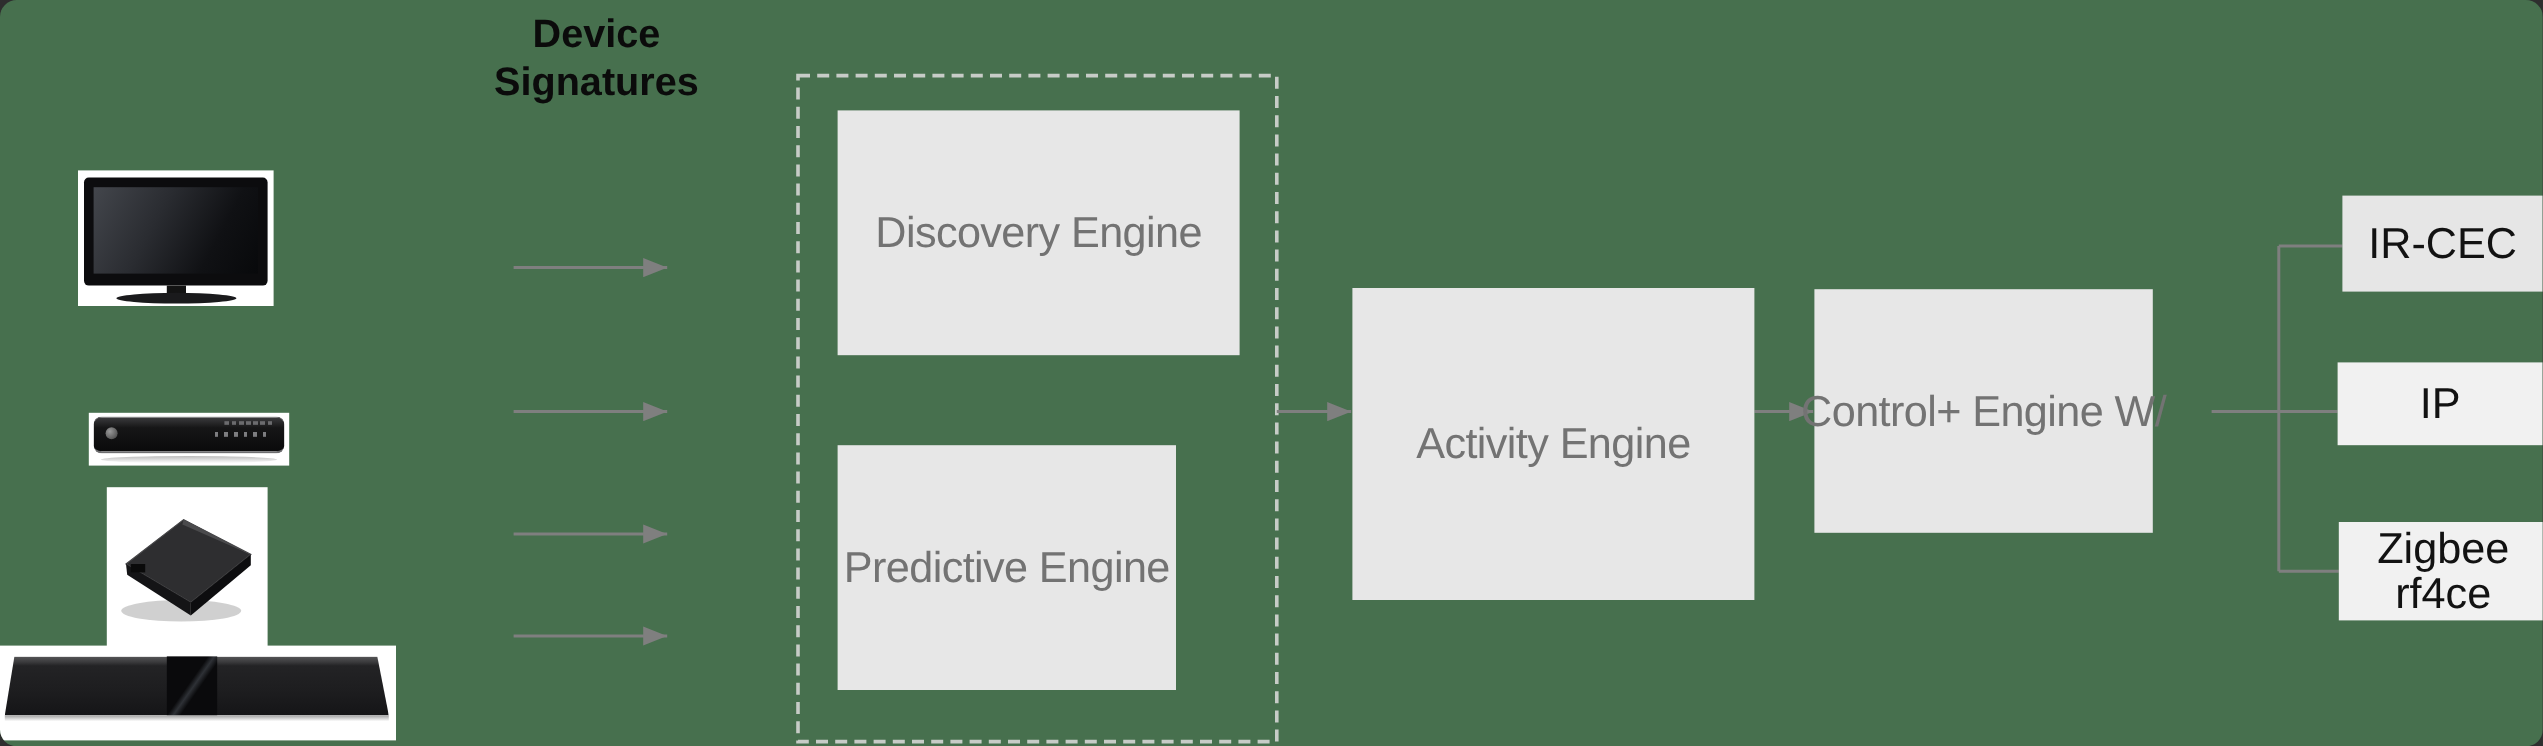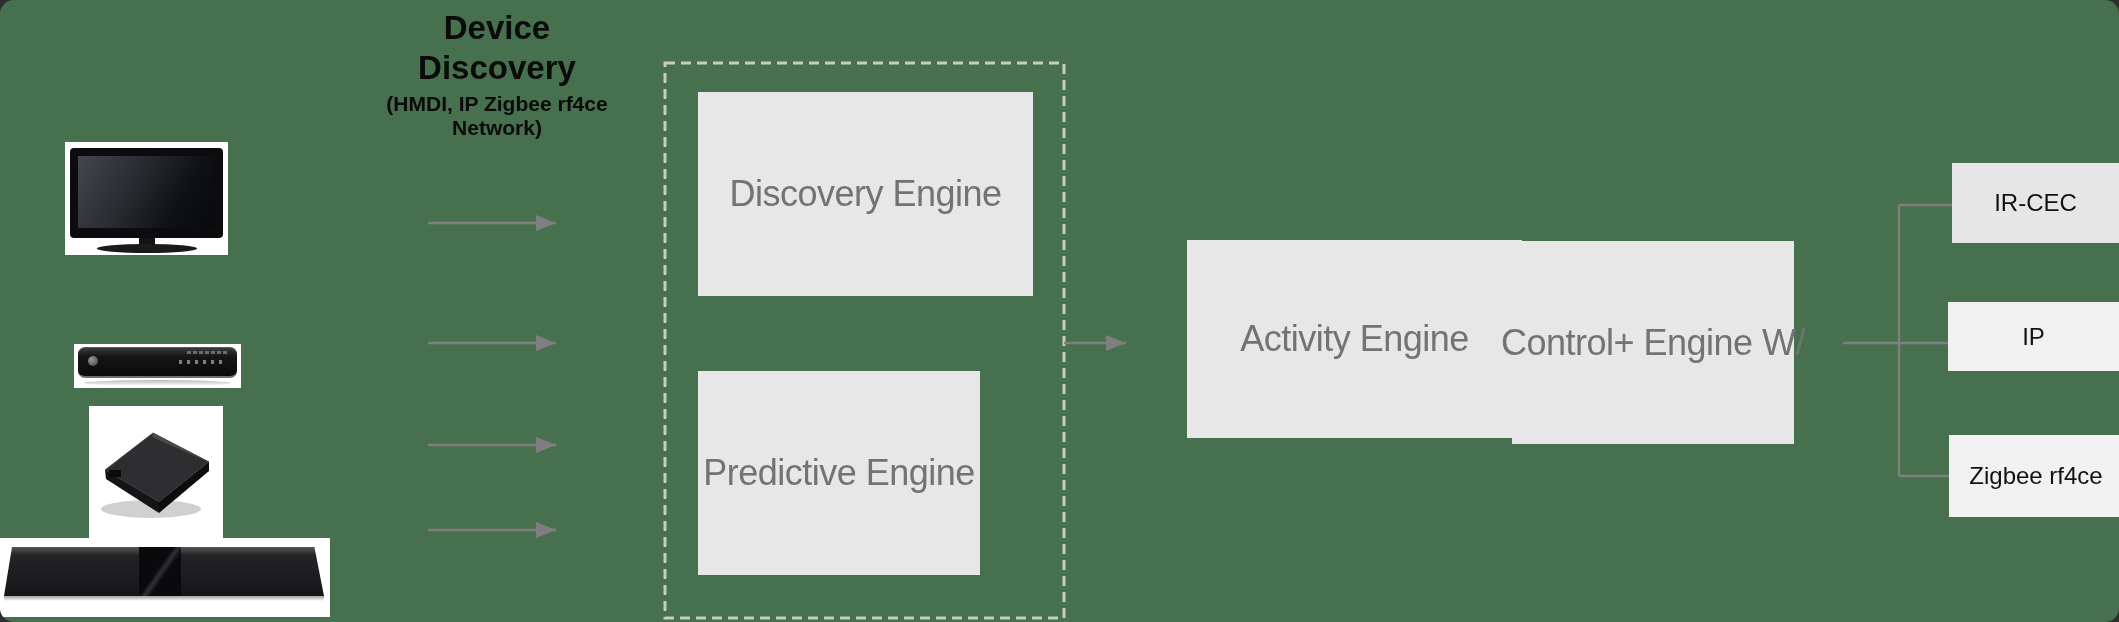--- a/index.html
+++ b/index.html
@@ -42,37 +42,33 @@
     background:linear-gradient(180deg,#565658 0%,#39393b 10%,#232325 16%,#1d1d1f 60%,#151517 100%);
     clip-path:polygon(2.5% 0,97% 0,100% 100%,0% 100%);}
   .sb-disp{position:absolute;left:42%;top:9px;width:13%;height:49px;
     background:linear-gradient(125deg,#0a0a0c 0%,#0a0a0c 45%,#2e3136 52%,#0a0a0c 60%);}
   .sb-shadow{position:absolute;left:4px;right:6px;top:58px;height:5px;
     background:linear-gradient(180deg,rgba(40,40,40,.45),rgba(255,255,255,0));}
   
   .ebox{position:absolute;display:flex;align-items:center;justify-content:center;
     background:#e7e7e7;font-size:36px;letter-spacing:-0.5px;white-space:nowrap;color:#737373;}
   .obox{position:absolute;display:flex;align-items:center;justify-content:center;text-align:center;
-    background:#e6e6e6;font-size:24px;line-height:1.06;color:#121212;padding:0 6px;}
+    background:#e6e6e6;font-size:36px;line-height:1.06;color:#121212;padding:0 6px;}
   .obox.light{background:#f1f1f1;}
   
   #wires{position:absolute;left:0;top:0;}
 </style>
 </head>
 <body>
 
 <div id="canvas">
 
   <div class="title-block">
     <div class="title-line">Device</div>
-    <div class="title-line">Discovery</div>
-    <div class="subtitle-block">
-      <div class="subtitle-line">(HMDI, IP Zigbee rf4ce</div>
-      <div class="subtitle-line">Network)</div>
-    </div>
+    <div class="title-line">Signatures</div>
   </div>
 
   <div class="card" style="left:65px;top:142px;width:163px;height:113px">
     <div class="tv-body"></div>
     <div class="tv-screen"></div>
     <div class="tv-neck"></div>
     <div class="tv-base"></div>
   </div>
 
   <div class="card" style="left:74px;top:344px;width:167px;height:44px">
@@ -119,21 +115,21 @@
     <line x1="1899" y1="205" x2="1952" y2="205" stroke="#7f7f7f" stroke-width="2.5"></line>
     <line x1="1899" y1="476" x2="1949" y2="476" stroke="#7f7f7f" stroke-width="2.5"></line>
   </svg>
 
   <div class="ebox" style="left:698px;top:92px;width:335px;height:204px">
     <span>Discovery Engine</span>
   </div>
   <div class="ebox" style="left:698px;top:371px;width:282px;height:204px">
     <span>Predictive Engine</span>
   </div>
-  <div class="ebox" style="left:1187px;top:240px;width:335px;height:198px">
+  <div class="ebox" style="left:1127px;top:240px;width:335px;height:260px">
     <span>Activity Engine</span>
   </div>
   <div class="ebox" style="left:1512px;top:241px;width:282px;height:203px">
     <span>Control+ Engine W/</span>
   </div>
 
   <div class="obox" style="left:1952px;top:163px;width:167px;height:80px">
     <span>IR-CEC</span>
   </div>
   <div class="obox light" style="left:1948px;top:302px;width:171px;height:69px">

